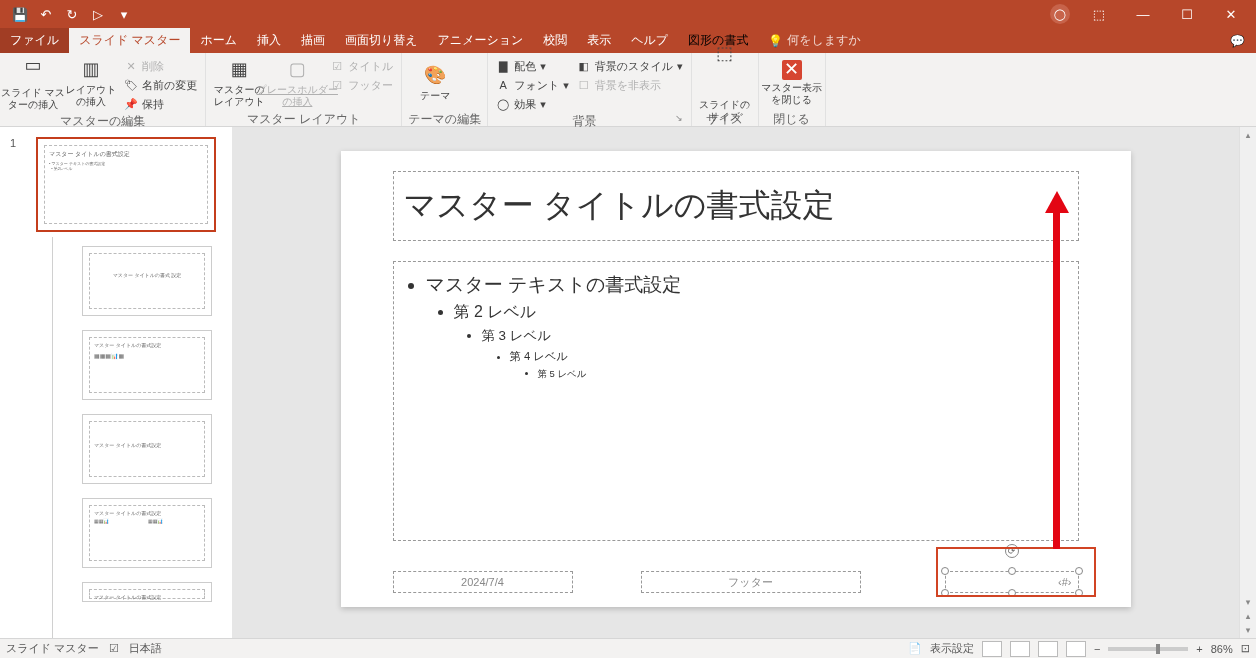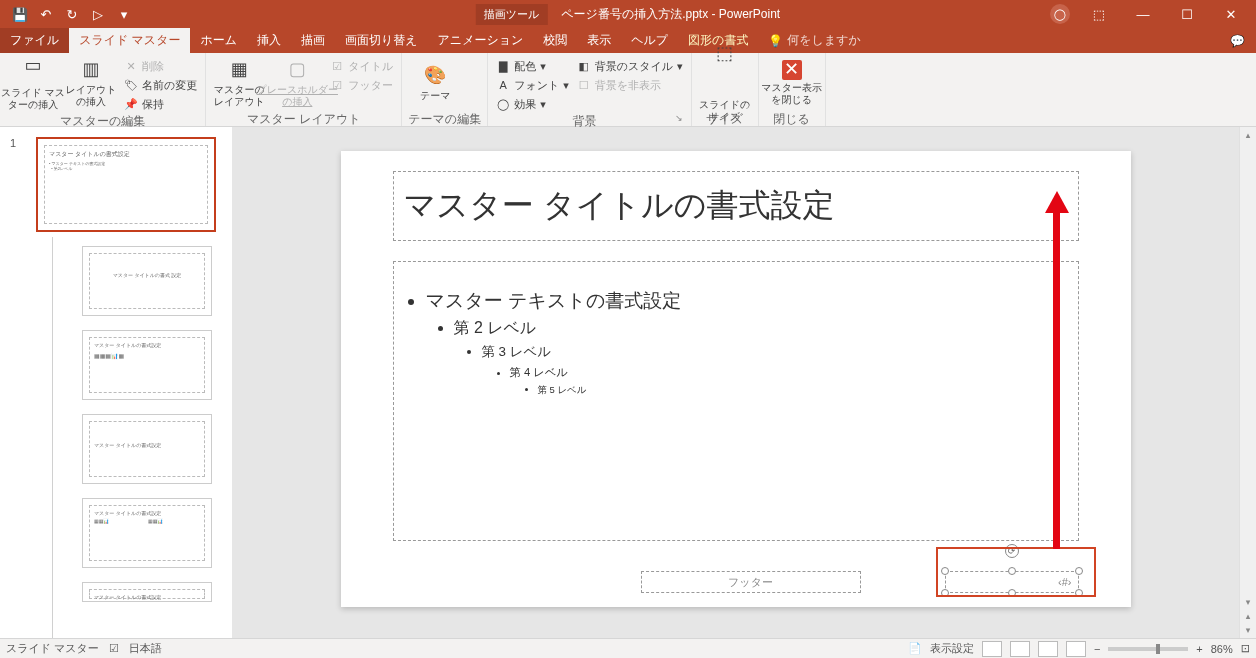--- a/index.html
+++ b/index.html
@@ -13,21 +13,21 @@
   .title-center .context { background: #a13d24; padding: 3px 8px; font-size: 11px; }
   .title-right { margin-left: auto; display: flex; gap: 2px; align-items: center; }
   .win-btn { width: 42px; height: 28px; display: flex; align-items: center; justify-content: center; font-size: 13px; color: #fff; }
   .avatar { width: 20px; height: 20px; border-radius: 50%; background: #c7634a; display: flex; align-items: center; justify-content: center; font-size: 11px; margin-right: 6px; }
 
   
   .tabs { display: flex; align-items: stretch; height: 25px; background: #b7472a; color: #fff; font-size: 12px; }
   .tab { padding: 9px 10px; display: flex; align-items: center; cursor: pointer; }
   .tab.active { background: #f3f2f1; color: #b7472a; }
   .tab.file { background: #a13d24; }
-  .tab.context2 { color: #fef9c3; }
+  .tab.context2 { color: #000000; }
   .tellme { display: flex; align-items: center; gap: 4px; padding: 0 10px; color: #f0d7d0; }
   .tellme .bulb { font-size: 12px; }
   .share-icon { margin-left: auto; width: 36px; display: flex; align-items: center; justify-content: center; }
 
   
   .ribbon { display: flex; height: 74px; background: #f3f2f1; border-bottom: 1px solid #d6d6d6; }
   .group { display: flex; flex-direction: column; border-right: 1px solid #e1e1e1; padding: 2px 6px; }
   .group-body { flex: 1; display: flex; align-items: flex-start; gap: 4px; }
   .group-label { text-align: center; font-size: 12px; color: #666; padding-bottom: 2px; }
   .rb-big { display: flex; flex-direction: column; align-items: center; justify-content: center; width: 54px; height: 56px; font-size: 10px; color: #444; text-align: center; line-height: 1.2; }
@@ -46,21 +46,21 @@
   .thumb-inner { border: 1px dashed #bbb; margin: 6px; height: calc(100% - 12px); padding: 4px; font-size: 6px; color: #666; }
   .thumb-layout { border: 1px solid #ccc; width: 130px; height: 70px; margin-left: 74px; margin-top: 14px; background: #fff; position: relative; }
   .thumb-layout .thumb-inner { font-size: 5px; }
   .thumb-connector { position: absolute; left: 52px; top: 110px; bottom: 0; width: 1px; background: #d0d0d0; }
 
   .slide-area { flex: 1; background: #e6e6e6; display: flex; align-items: flex-start; justify-content: center; padding: 24px 0 0 0; position: relative; }
   .slide { width: 790px; height: 456px; background: #fff; box-shadow: 0 2px 6px rgba(0,0,0,.2); position: relative; }
   .ph { position: absolute; border: 1px dashed #999; background: transparent; }
   .ph-title { left: 52px; top: 20px; width: 686px; height: 70px; display: flex; align-items: center; padding: 0 10px; font-size: 32px; font-weight: 300; color: #333; }
   .ph-body { left: 52px; top: 110px; width: 686px; height: 280px; padding: 10px; font-size: 19px; color: #333; }
-  .ph-body ul { list-style: disc; padding-left: 22px; margin-top: 16px; }
+  .ph-body ul { list-style: disc; padding-left: 22px; }
   .ph-body ul ul { font-size: 0.84em; padding-left: 28px; margin-top: 4px; }
   .ph-footer { bottom: 14px; height: 22px; display: flex; align-items: center; justify-content: center; font-size: 11px; color: #888; }
   .ph-date { left: 52px; width: 180px; }
   .ph-foot { left: 300px; width: 220px; }
   .ph-num-box { left: 604px; width: 134px; }
 
   
   .sel-box { position: absolute; border: 2px solid #d14424; pointer-events: none; }
   .handle { position: absolute; width: 8px; height: 8px; background: #fff; border: 1.5px solid #888; border-radius: 50%; }
   .rot { width: 14px; height: 14px; border: 1.5px solid #888; border-radius: 50%; background: #fff; display: flex; align-items: center; justify-content: center; font-size: 9px; color: #666; }
@@ -82,24 +82,20 @@
 </head>
 <body>
 
 <div class="titlebar">
   <div class="qat">
     <div class="qat-btn">💾</div>
     <div class="qat-btn">↶</div>
     <div class="qat-btn">↻</div>
     <div class="qat-btn">▷</div>
     <div class="qat-btn">▾</div>
-  </div>
-  <div class="title-center">
-    <span class="context">描画ツール</span>
-    <span>ページ番号の挿入方法.pptx  -  PowerPoint</span>
   </div>
   <div class="title-right">
     <div class="avatar">◯</div>
     <div class="win-btn">⬚</div>
     <div class="win-btn">—</div>
     <div class="win-btn">☐</div>
     <div class="win-btn">✕</div>
   </div>
 </div>
 
@@ -302,20 +298,21 @@
               <ul>
                   <li>第 4 レベル</li>
                 <ul>
                     <li>第 5 レベル</li>
                   </ul>
               </ul>
             </ul>
           </ul>
         </ul>
       </div>
+      <div class="ph ph-footer ph-date">2024/7/4</div>
       <div class="ph ph-footer ph-foot">フッター</div>
       <div class="ph ph-footer ph-num-box">
         <span style="margin-left:auto;padding-right:6px;">‹#›</span>
 
         <div class="handle" style="left:-5px;top:-5px;"></div>
         <div class="handle" style="left:calc(50% - 4px);top:-5px;"></div>
         <div class="handle" style="right:-5px;top:-5px;"></div>
         <div class="handle" style="left:-5px;bottom:-5px;"></div>
         <div class="handle" style="left:calc(50% - 4px);bottom:-5px;"></div>
         <div class="handle" style="right:-5px;bottom:-5px;"></div>

